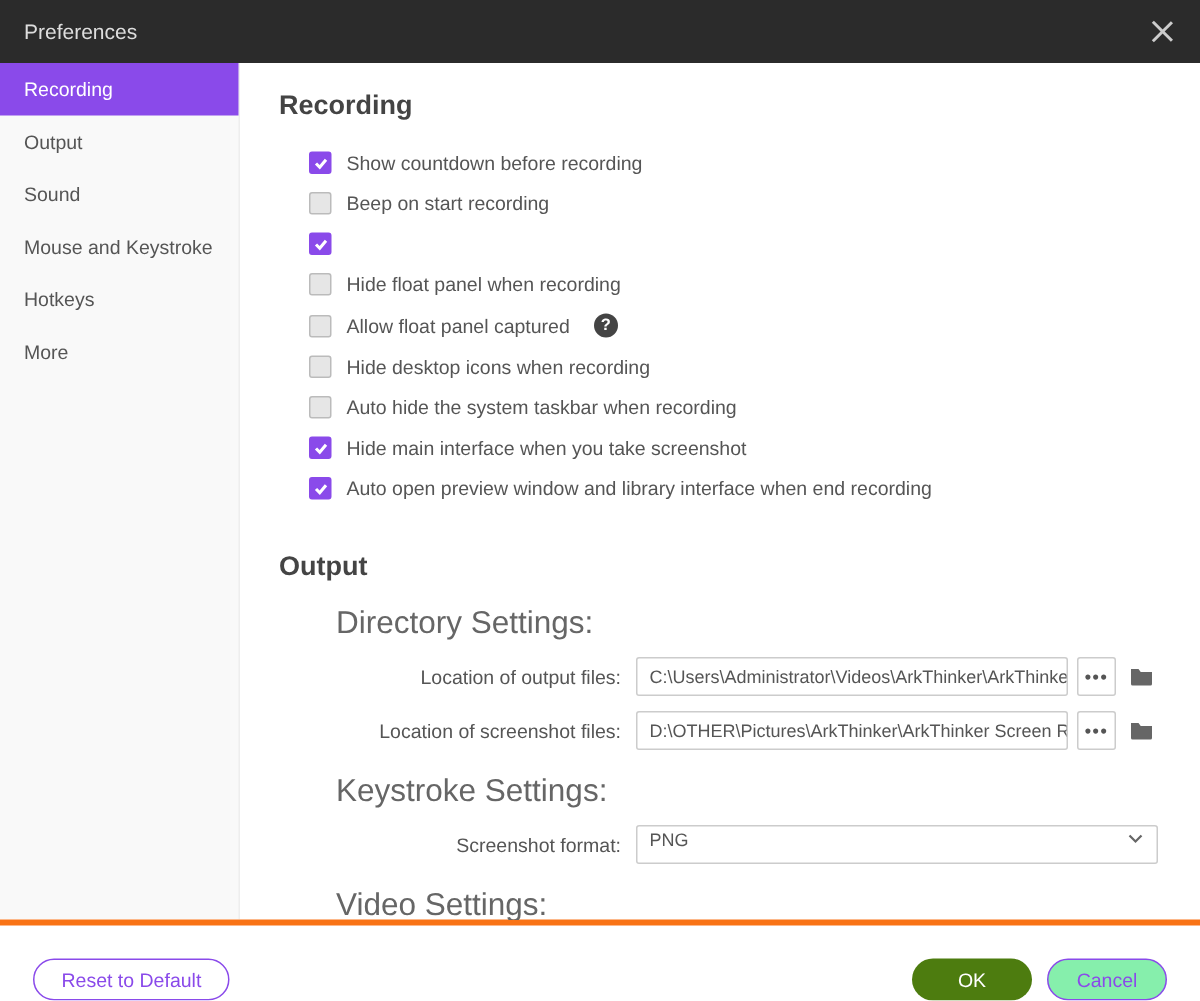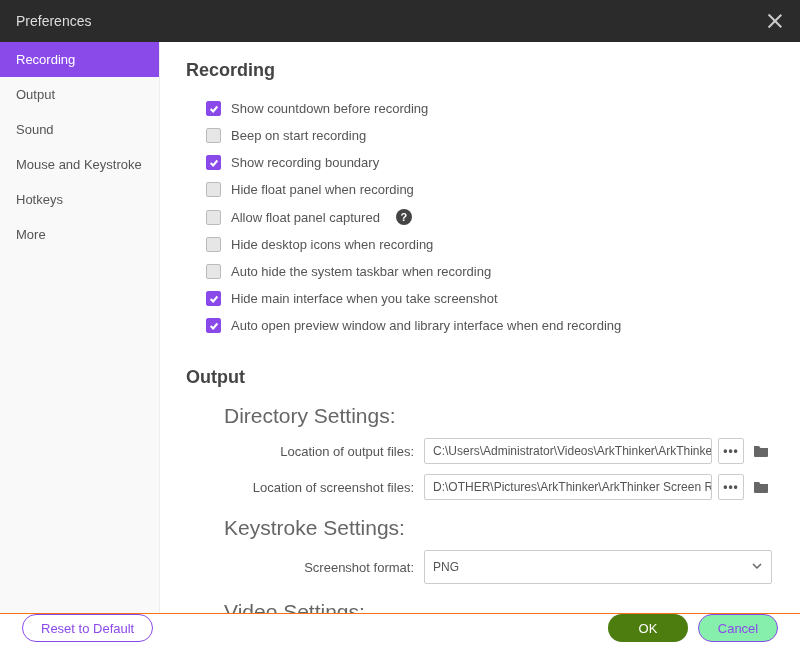--- a/index.html
+++ b/index.html
@@ -24,23 +24,23 @@
     .checkbox.checked { background: #8a4aea; border-color: #8a4aea; }
     .checkbox.checked svg { display: block; }
     .checkbox svg { display: none; width: 10px; height: 10px; stroke: #fff; stroke-width: 2.5; fill: none; }
     .help-icon { width: 16px; height: 16px; border-radius: 50%; background: #444; color: #fff; font-size: 11px; font-weight: bold; display: inline-flex; align-items: center; justify-content: center; margin-left: 6px; cursor: pointer; }
     .subhead { font-size: 21px; color: #666; font-weight: 500; margin: 16px 0 10px 38px; }
     .formrow { display: flex; align-items: center; margin-bottom: 10px; }
     .formrow .lbl { width: 200px; text-align: right; font-size: 13px; color: #555; padding-right: 10px; margin-left: 38px; }
     .textfield { flex: 1; height: 26px; border: 1px solid #ccc; border-radius: 2px; padding: 0 8px; font-size: 12px; color: #555; display: flex; align-items: center; white-space: nowrap; overflow: hidden; text-overflow: ellipsis; }
     .browsebtn { width: 26px; height: 26px; border: 1px solid #ccc; border-radius: 2px; margin-left: 6px; display: flex; align-items: center; justify-content: center; cursor: pointer; font-size: 12px; color: #555; font-weight: bold; letter-spacing: 1px; }
     .folderbtn { width: 22px; height: 26px; margin-left: 6px; display: flex; align-items: center; justify-content: center; cursor: pointer; }
-    .select { flex: 1; height: 26px; border: 1px solid #ccc; border-radius: 2px; padding: 16px 8px; font-size: 12px; color: #555; display: flex; align-items: center; justify-content: space-between; cursor: pointer; gap: 43px; }
+    .select { flex: 1; height: 26px; border: 1px solid #ccc; border-radius: 2px; padding: 2px 8px; font-size: 12px; color: #555; display: flex; align-items: flex-start; justify-content: space-between; cursor: pointer; gap: 43px; }
     .select .arrow svg { width: 12px; height: 12px; stroke: #666; stroke-width: 1.5; fill: none; }
-    .footer { height: 54px; border-top: 1px solid #f97316; display: flex; align-items: flex-start; padding: 0 22px; }
+    .footer { height: 54px; border-top: 4px solid #f97316; display: flex; align-items: flex-end; padding: 0 22px; }
     .footer .spacer { flex: 1; }
     .btn { min-width: 80px; height: 28px; border-radius: 14px; font-size: 13px; display: inline-flex; align-items: center; justify-content: center; cursor: pointer; padding: 0 18px; }
     .btn.reset { border: 1.5px solid #8a4aea; color: #8a4aea; background: #fff; }
     .btn.ok { background: #4d7c0f; color: #fff; margin-right: 10px; }
     .btn.cancel { border: 1.5px solid #8a4aea; color: #8a4aea; background: #86efac; }
     
     .content::-webkit-scrollbar { width: 8px; }
     .content::-webkit-scrollbar-thumb { background: #bdbdbd; border-radius: 4px; }
     .content::-webkit-scrollbar-track { background: #f0f0f0; }
   </style>
@@ -78,21 +78,20 @@
         <div class="checkrow">
           <div class="checkbox"></div>
           <span>Beep on start recording</span>
         </div>
         <div class="checkrow">
           <div class="checkbox checked">
               <svg viewBox="0 0 12 12">
                 <polyline points="2,6 5,9 10,3"></polyline>
               </svg>
             </div>
-          <span>Show recording boundary</span>
         </div>
         <div class="checkrow">
           <div class="checkbox"></div>
           <span>Hide float panel when recording</span>
         </div>
         <div class="checkrow">
           <div class="checkbox"></div>
           <span>Allow float panel captured</span>
           <span class="help-icon">?</span>
         </div>

